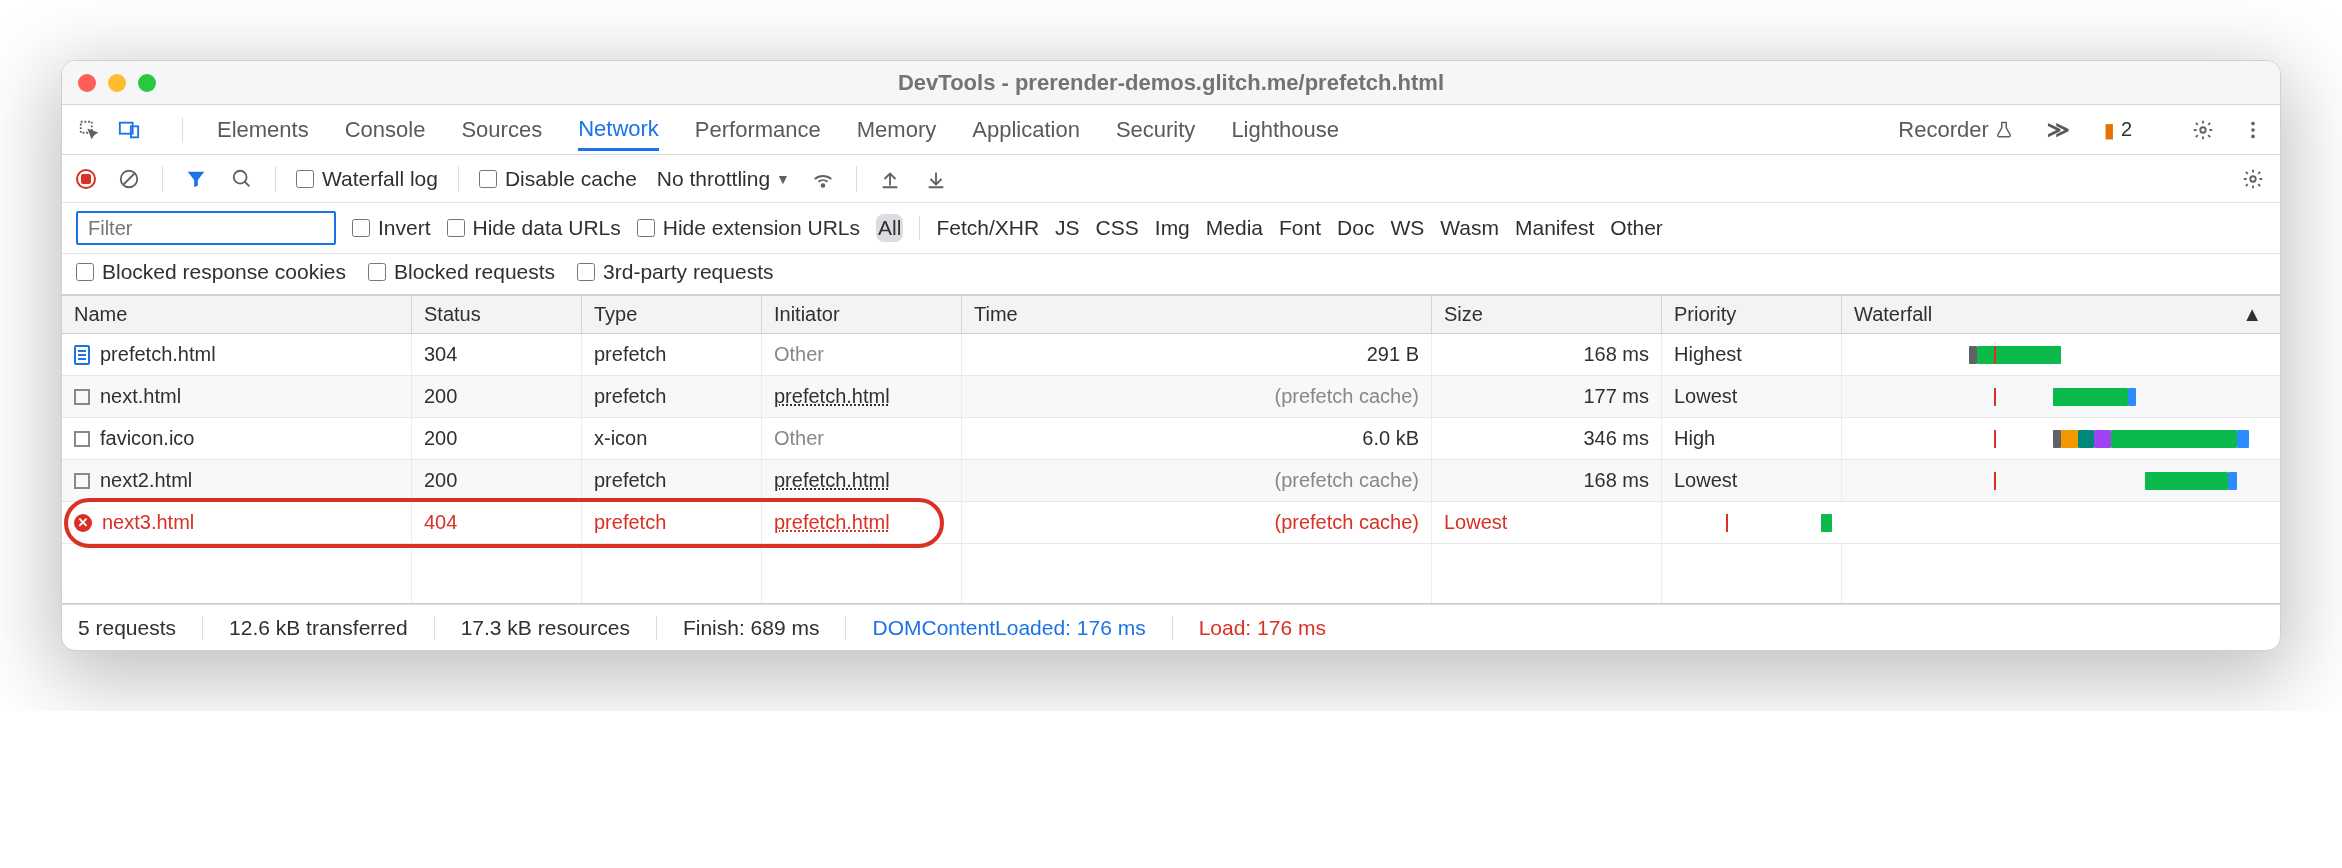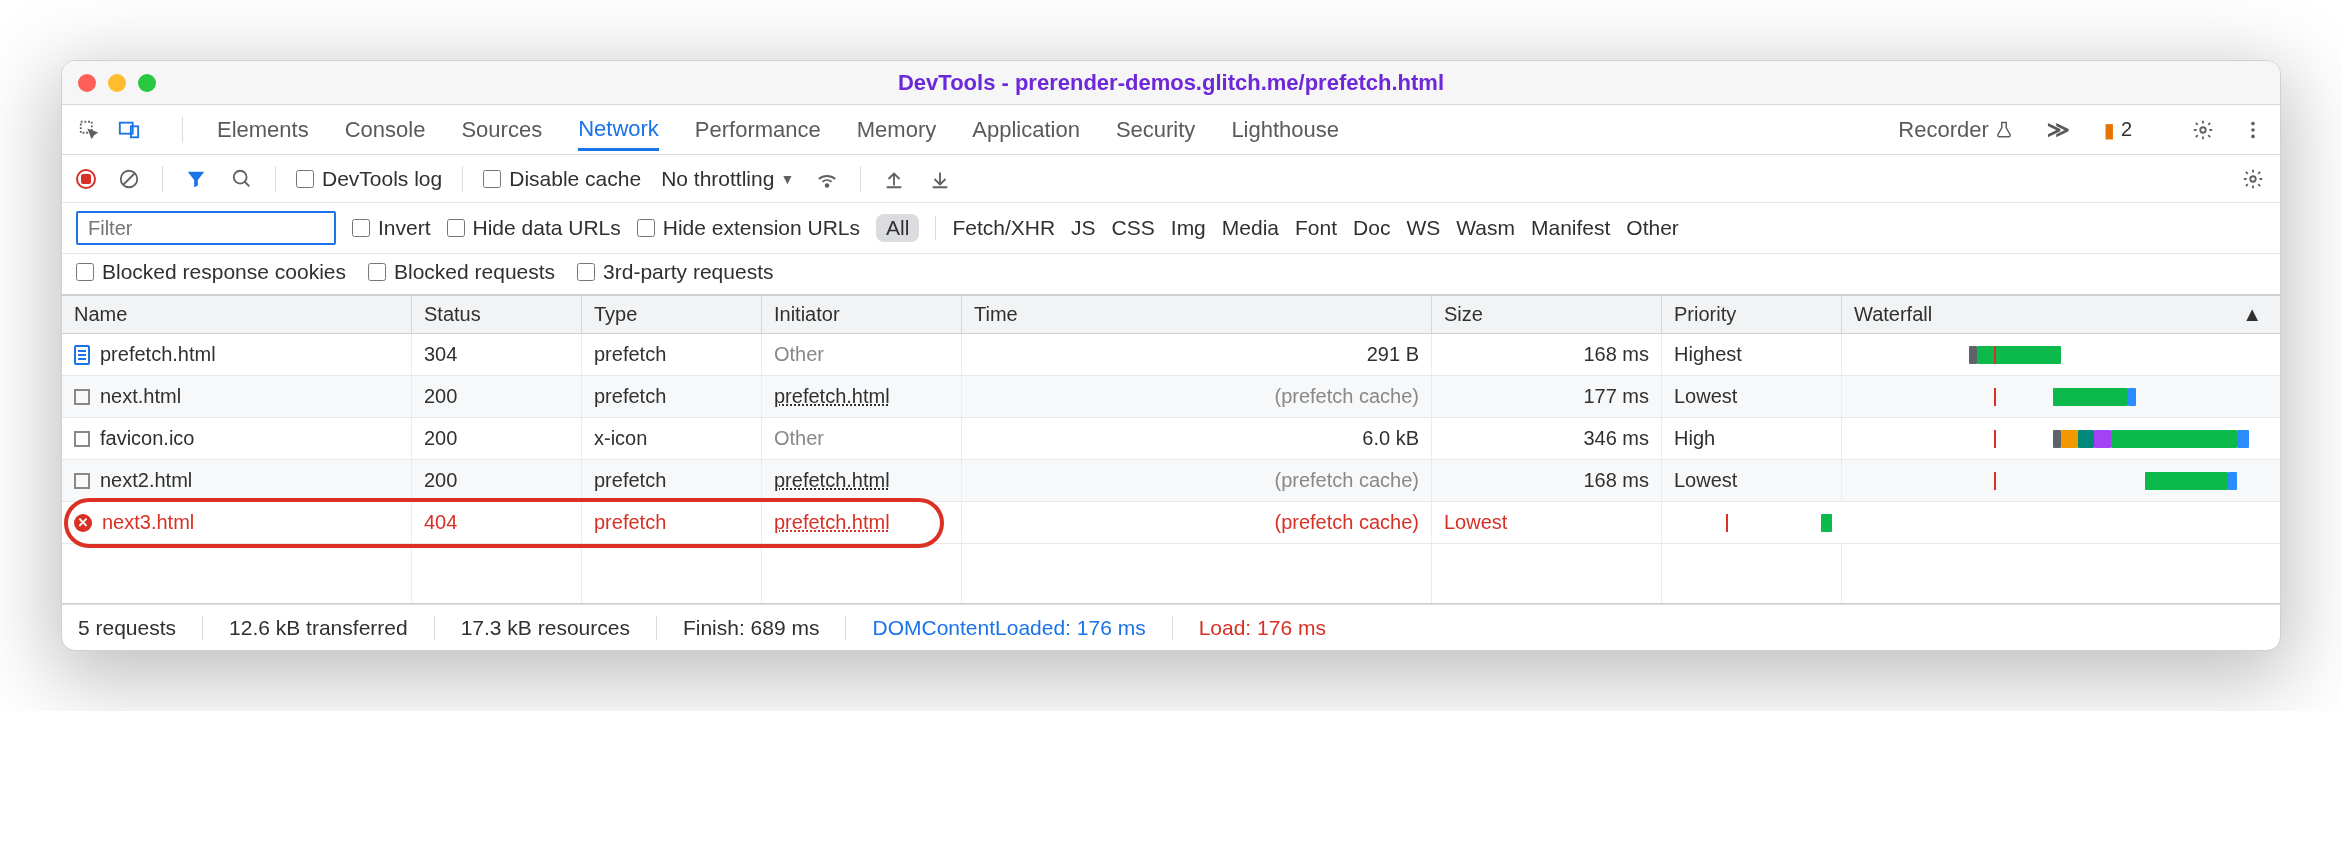--- a/index.html
+++ b/index.html
@@ -27,21 +27,21 @@
     border-bottom: 1px solid #d8d8d8;
     display: flex;
     align-items: center;
     position: relative;
   }
   .traffic-lights { display: flex; gap: 12px; margin-left: 16px; }
   .traffic { width: 18px; height:18px; border-radius:50%; }
   .tl-red { background:#ff5f57; }
   .tl-yellow { background:#febc2e; }
   .tl-green { background:#28c840; }
-  .title-text { position:absolute; left:50%; transform:translateX(-50%); font-weight:600; font-size:22px; color:#6d28d9; }
+  .title-text { position:absolute; left:50%; transform:translateX(-50%); font-weight:600; font-size:22px; color:#737373; }
   
   .tabs-row {
     display:flex; align-items:center; height:50px; border-bottom:1px solid #dadada;
     gap: 34px; padding: 0 14px;
   }
   .tabs-row .left-icons { display:flex; gap:14px; align-items:center; margin-right:6px;}
   .icon-btn { width:26px; height:26px; display:flex; align-items:center; justify-content:center; color:#606060; }
   .icon-btn svg { width:22px; height:22px; }
   .tabs { display:flex; gap:36px; align-items:center; flex:1;}
   .tab { font-size:22px; color:#5a5a5a; cursor:pointer; padding:8px 0;}
@@ -67,21 +67,21 @@
   .toolbar .right { margin-left:auto; }
   
   .filter-row {
     display:flex; align-items:center; flex-wrap:wrap; gap:16px; padding:8px 14px; border-bottom:1px solid #e4e4e4;
   }
   .filter-input {
     width:260px; height:34px; border:2px solid #1a73e8; border-radius:2px; padding:0 10px; font-size:20px;
     outline:none;
   }
   .pill { font-size:21px; color:#303030; cursor:pointer; }
-  .pill.all { background:#dadce0; padding:2px 10px; border-radius:8px;}
+  .pill.all { background:#dadce0; padding:2px 2px; border-radius:8px;}
   .filter-row .sep { width:1px; height:24px; background:#dcdcdc; }
   .filter-row2 {
     display:flex; align-items:center; gap:22px; padding:6px 14px 10px 14px; border-bottom:1px solid #cfcfcf;
   }
   
   .table { width:100%; border-top:1px solid #cfcfcf;}
   .thead, .trow {
     display:grid;
     grid-template-columns: 350px 170px 180px 200px 470px 230px 180px 1fr;
     align-items:center;
@@ -218,21 +218,21 @@
     </span>
     <span class="icon-btn">
       <svg viewBox="0 0 24 24" fill="none" stroke="#606060" stroke-width="2">
           <circle cx="10" cy="10" r="7"></circle>
           <line x1="20" y1="20" x2="15" y2="15"></line>
         </svg>
     </span>
     <div class="tool-sep"></div>
     <label class="chk">
         <input type="checkbox" style="">
-        <span>DevTools log</span>
+        <span>Waterfall log</span>
       </label>
     <div class="tool-sep"></div>
     <label class="chk">
         <input type="checkbox" style="">
         <span>Disable cache</span>
       </label>
     <div class="throttle">
       <span>No throttling</span>
       <span class="caret">▼</span>
     </div>

